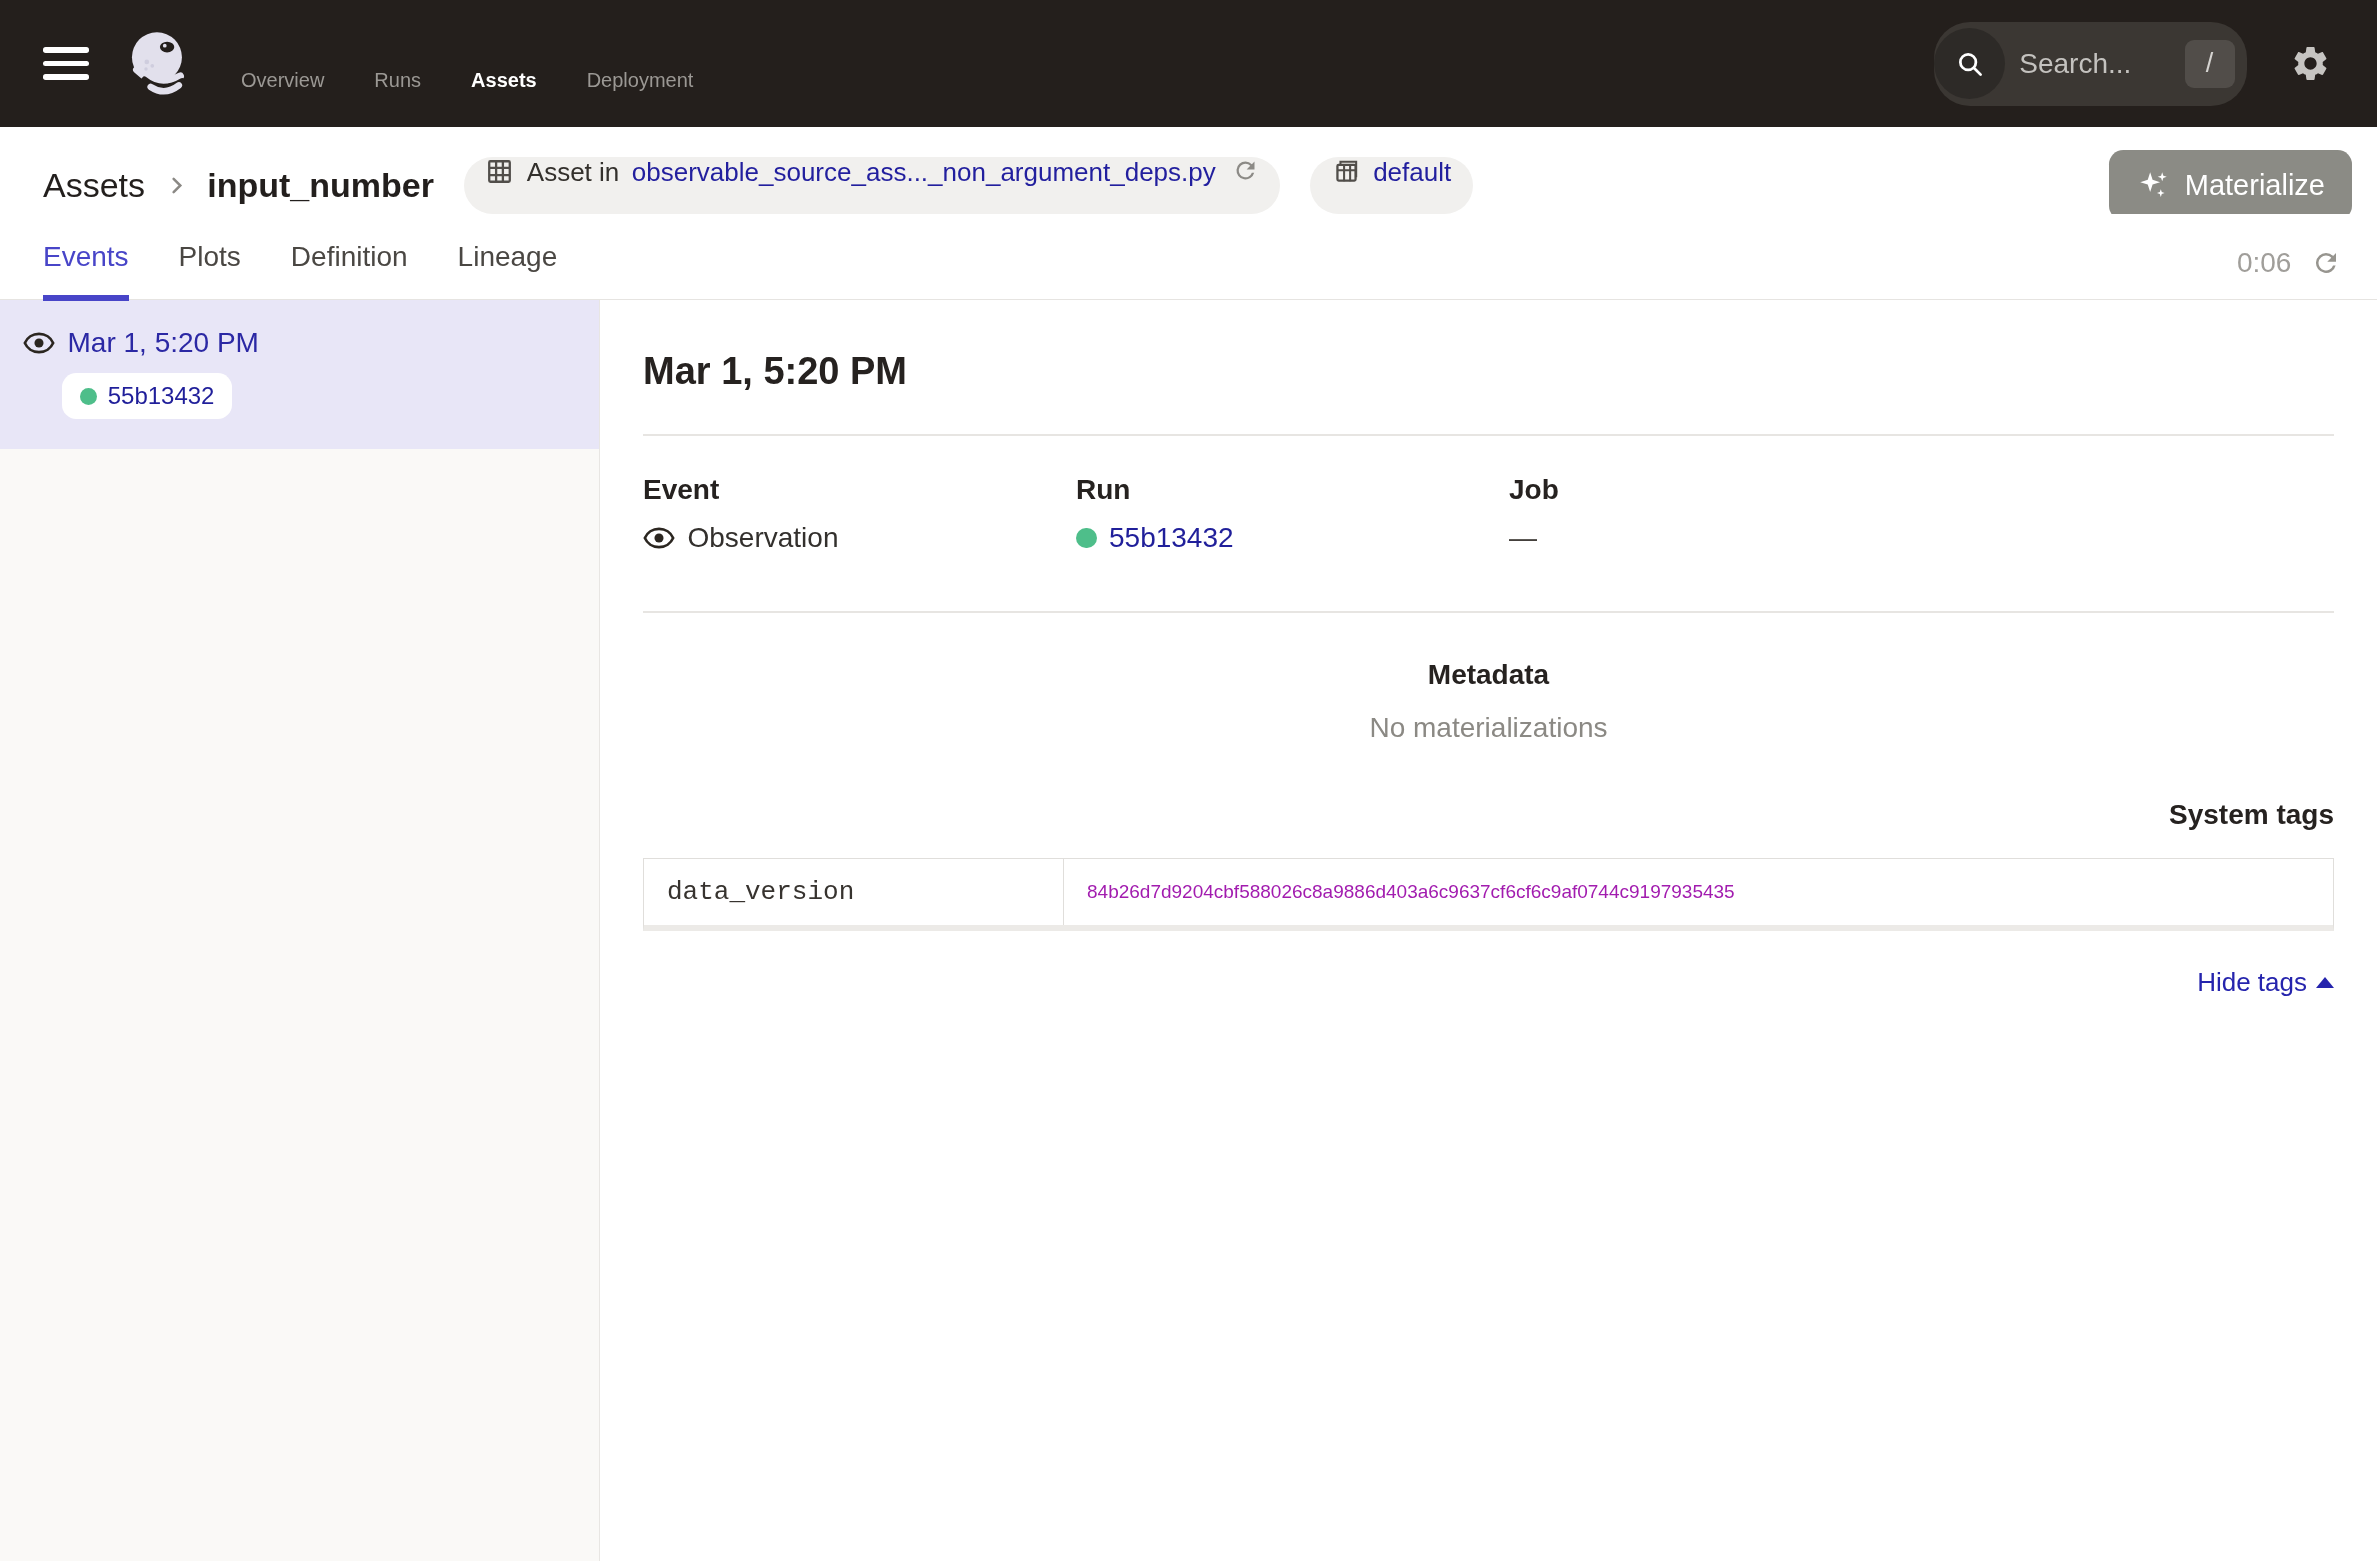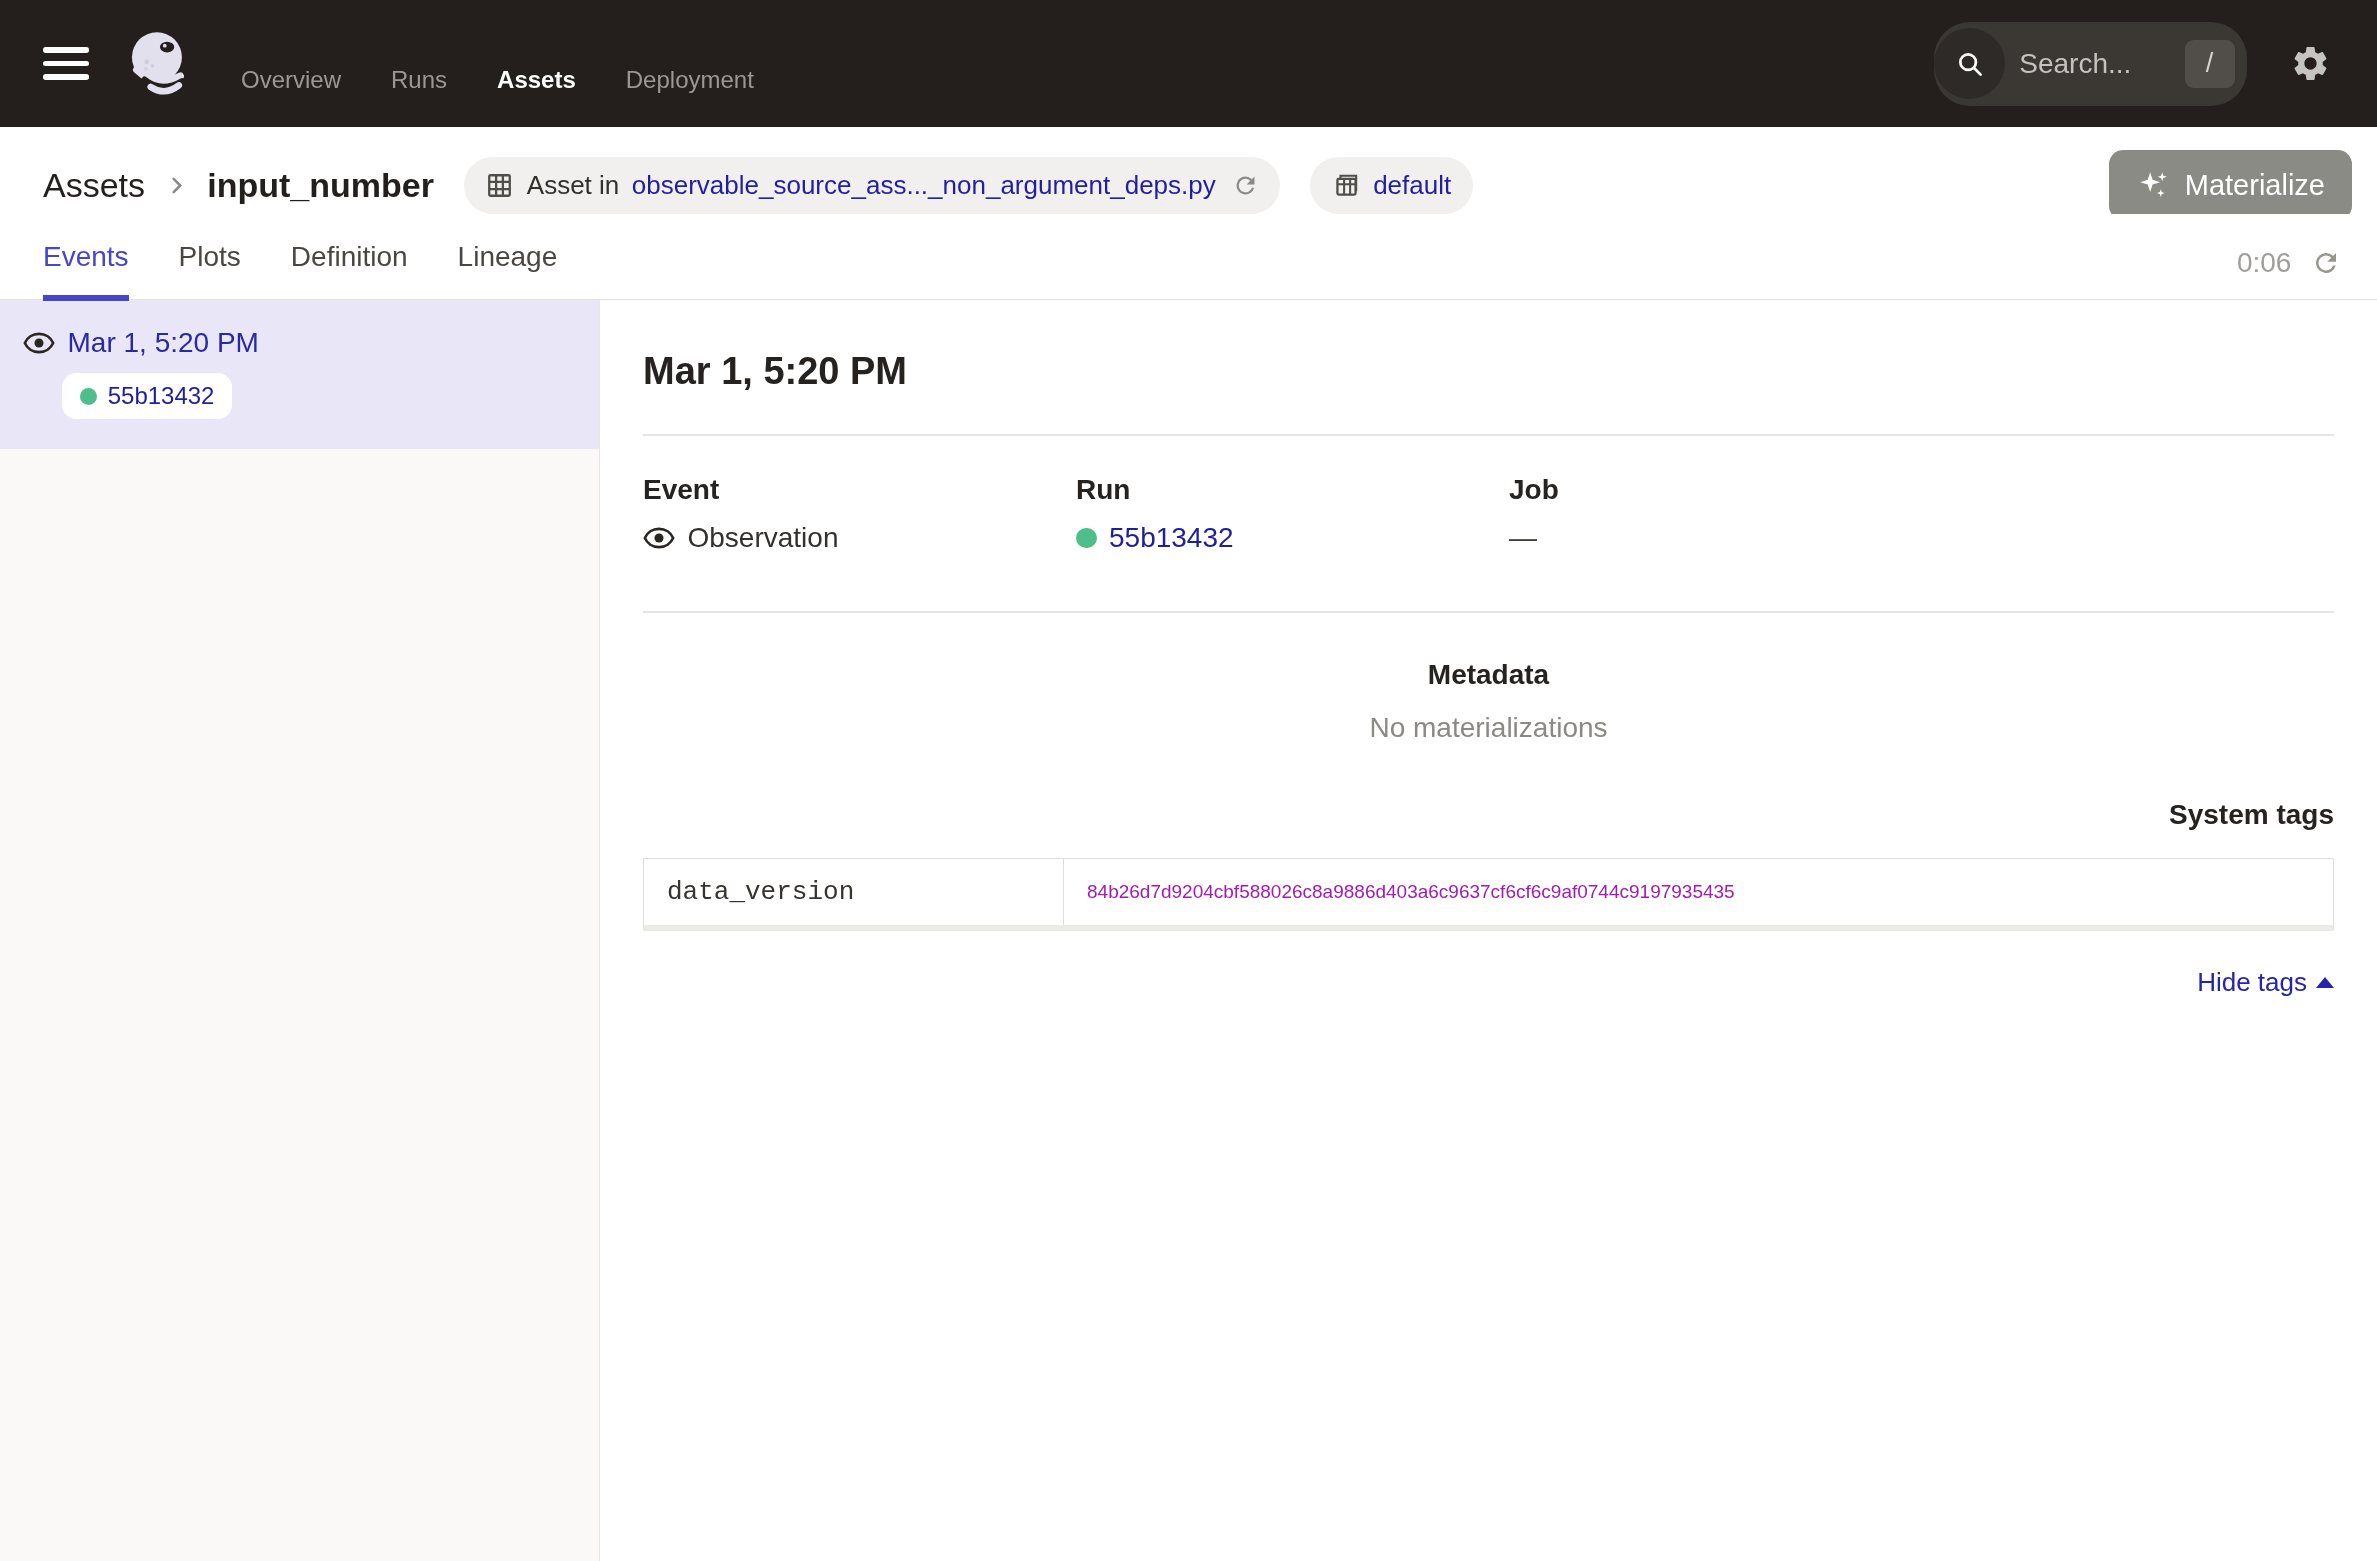--- a/index.html
+++ b/index.html
@@ -6,41 +6,41 @@
   html,body { width:2377px; height:1561px; background:#ffffff;
     font-family:"Liberation Sans", sans-serif; overflow:hidden; }
 
   
   .topnav { height:127px; background:#241f1c; display:flex; align-items:center;
     padding:0 46px 0 43px; gap:0; }
   .hamburger { width:46px; display:flex; flex-direction:column; gap:8px; cursor:pointer; margin-right:32px; }
   .hamburger span { display:block; height:5.4px; background:#ffffff; border-radius:2.7px; }
   .logo { width:75px; height:75px; margin-right:45px; display:flex; align-items:center; justify-content:center; }
   .navlinks { display:flex; align-items:center; gap:50px; }
-  .navlink { font-size:24px; color:#9b9894; cursor:pointer;margin-top:33px; }
+  .navlink { font-size:20px; color:#9b9894; cursor:pointer;margin-top:33px; }
   .navlink.active { color:#ffffff; font-weight:700; }
   .topnav-spacer { flex:1; }
   .searchpill { display:flex; align-items:center; width:313px; height:84px;
     background:#3b3733; border-radius:36px; padding-right:12.5px; }
   .search-circle { width:71px; height:71px; border-radius:50%; background:#2d2a27;
     display:flex; align-items:center; justify-content:center; flex:0 0 auto; }
   .searchpill input { flex:1; min-width:0; background:transparent; border:none; outline:none;
     font-size:28px; color:#e8e6e3; padding:0 9px 0 14.3px; font-family:"Liberation Sans", sans-serif; }
   .searchpill input::placeholder { color:#c4c2bf; }
   .slash-chip { width:50px; height:48px; background:#514d49; border-radius:9px;
     color:#d6d4d1; font-size:27px; display:flex; align-items:center; justify-content:center; }
   .gear { margin-left:43px; cursor:pointer; display:flex; }
 
   
   .pageheader { background:#ffffff; padding:30px 43px 0 43px; display:flex; align-items:center; position:relative; }
   .crumbs { display:flex; align-items:center; gap:19.6px; }
   .crumb-root { font-size:34px; color:#231f1d; cursor:pointer; }
   .crumb-sep { display:flex; }
   .crumb-current { font-size:34px; font-weight:700; color:#231f1d; }
-  .pill { display:inline-flex; align-items:center; gap:12.5px; height:57px; border-radius:29px;
+  .pill { display:inline-flex; align-items:flex-start; gap:12.5px; height:57px; border-radius:29px;
     background:#f1f0ee; padding:0 21.4px; margin-left:30px; font-size:26px; color:#33302c; }
   .pill a { color:#221f9e; text-decoration:none; cursor:pointer; }
   .pill .refresh { display:flex; margin-left:3.6px; cursor:pointer; }
   .materialize { position:absolute; right:25px; top:23px; height:70px; background:#8b8b85;
     border:none; border-radius:14.3px; color:#ffffff; font-size:29px; display:flex; align-items:center;
     gap:14.3px; padding:0 27px; cursor:pointer; font-family:"Liberation Sans", sans-serif; }
 
   
   .tabsrow { display:flex; align-items:flex-end; padding:0 43px; height:86px;
     border-bottom:1.8px solid #e6e4e1; position:relative; background:#ffffff; }

